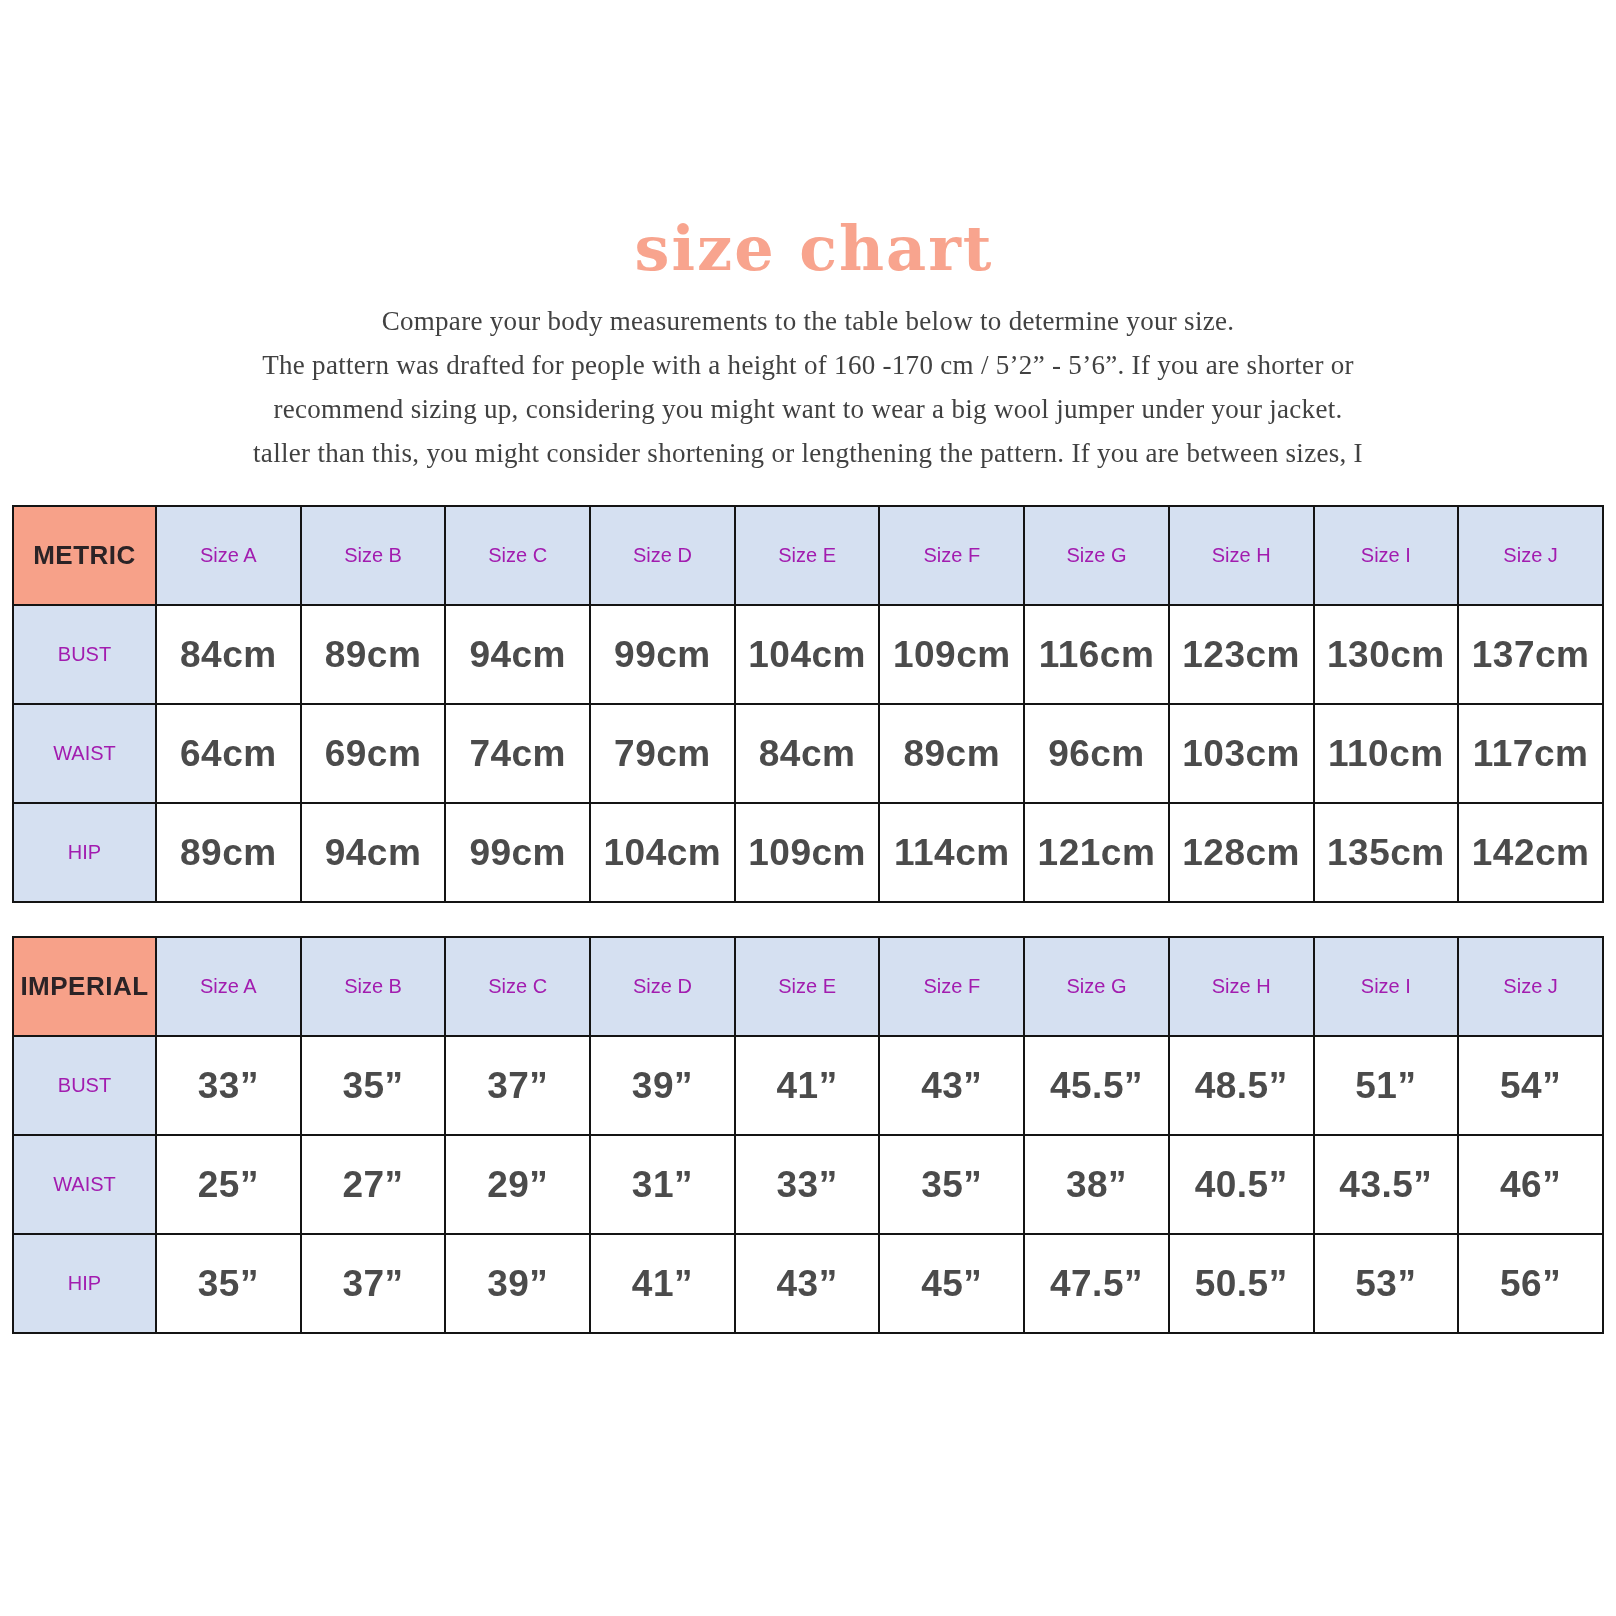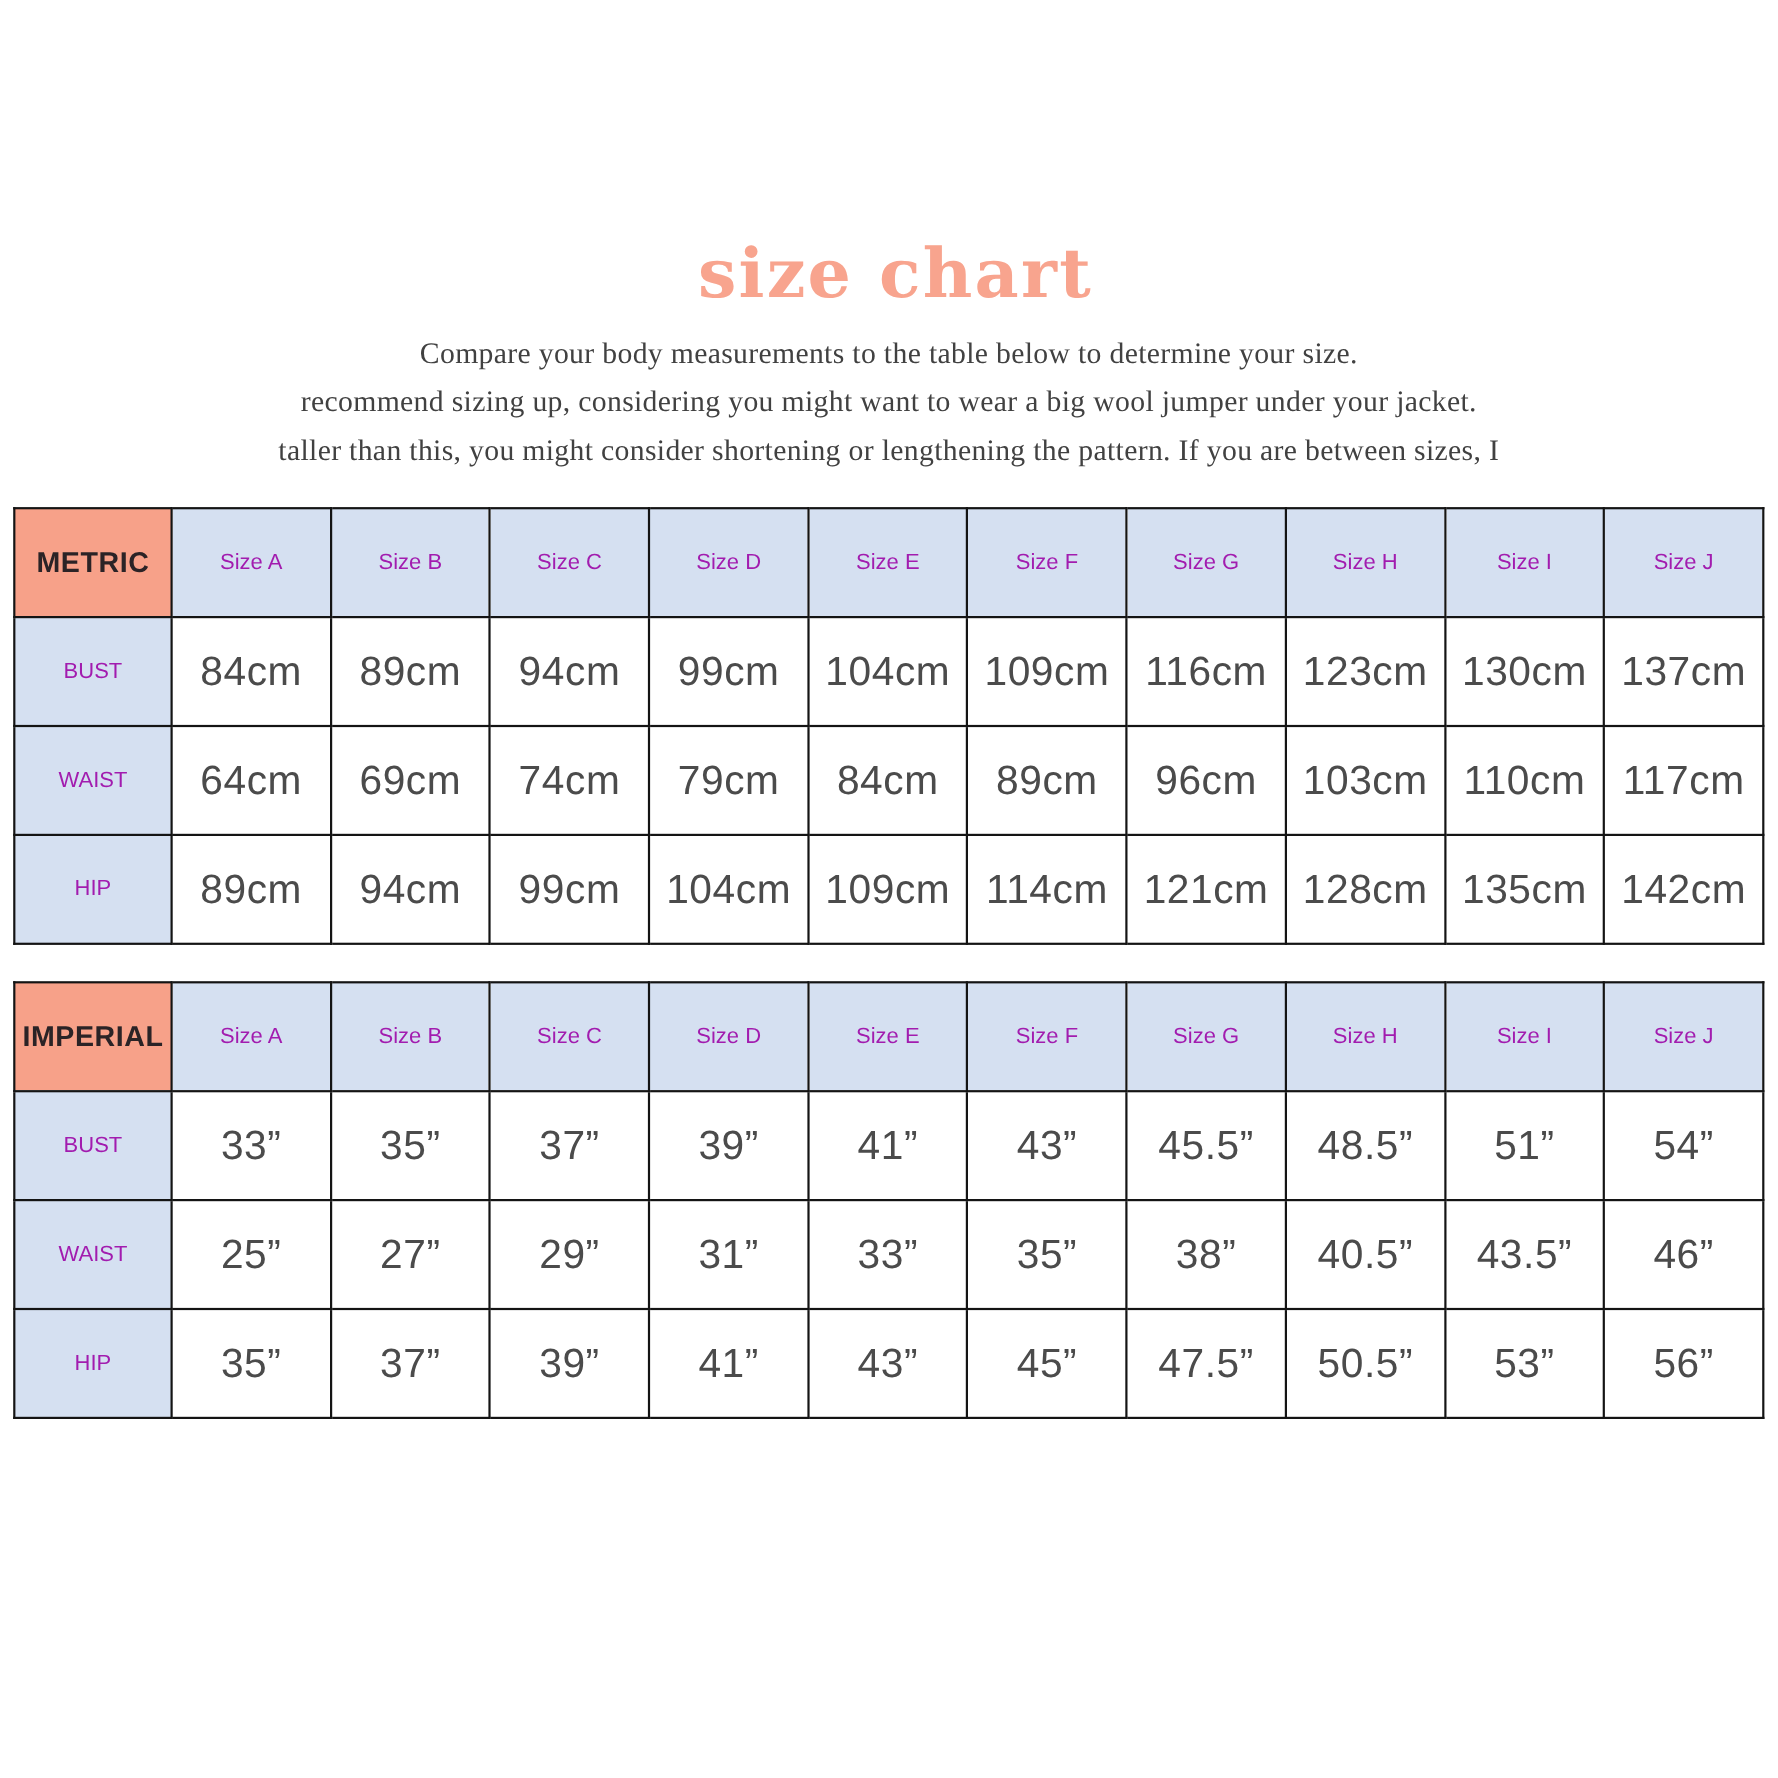--- a/index.html
+++ b/index.html
@@ -62,35 +62,36 @@
   }
   .size-table th.size-col,
   .size-table th.row-label {
     font-size: 20px;
     font-weight: normal;
     color: #a21caf;
   }
   .size-table td.value {
     background: #ffffff;
     font-size: 37px;
-    font-weight: 400;
+    font-weight: 700;
     color: #4B4B4B;
     letter-spacing: 0.5px;
     border-radius: 10px;
   }
 </style>
 </head>
 <body>
 
 <div class="page">
 
   <h1 class="title">size chart</h1>
 
   <div class="intro">
     <div class="intro-line">Compare your body measurements to the table below to determine your size.</div>
+    <div class="intro-line">The pattern was drafted for people with a height of 160 -170 cm / 5’2” - 5’6”. If you are shorter or</div>
     <div class="intro-line">recommend sizing up, considering you might want to wear a big wool jumper under your jacket.</div>
     <div class="intro-line">taller than this, you might consider shortening or lengthening the pattern. If you are between sizes, I</div>
   </div>
 
   <table class="size-table metric">
       <colgroup>
         <col style="width: 143px;">
         <col>
         <col>
         <col>

